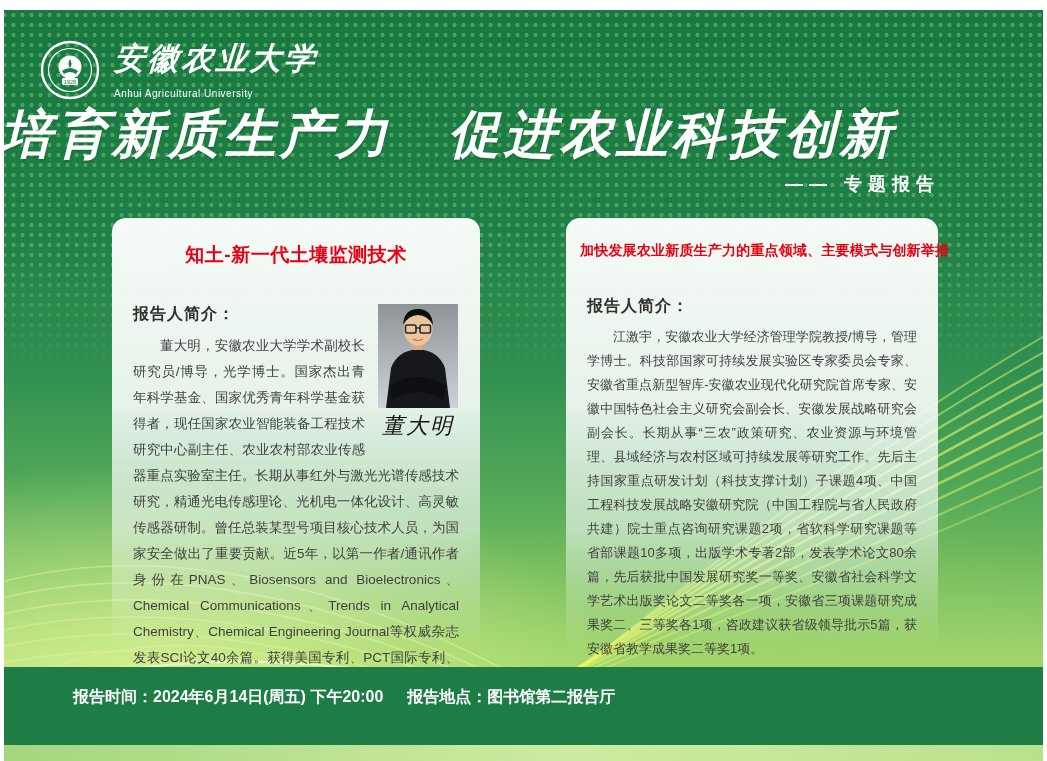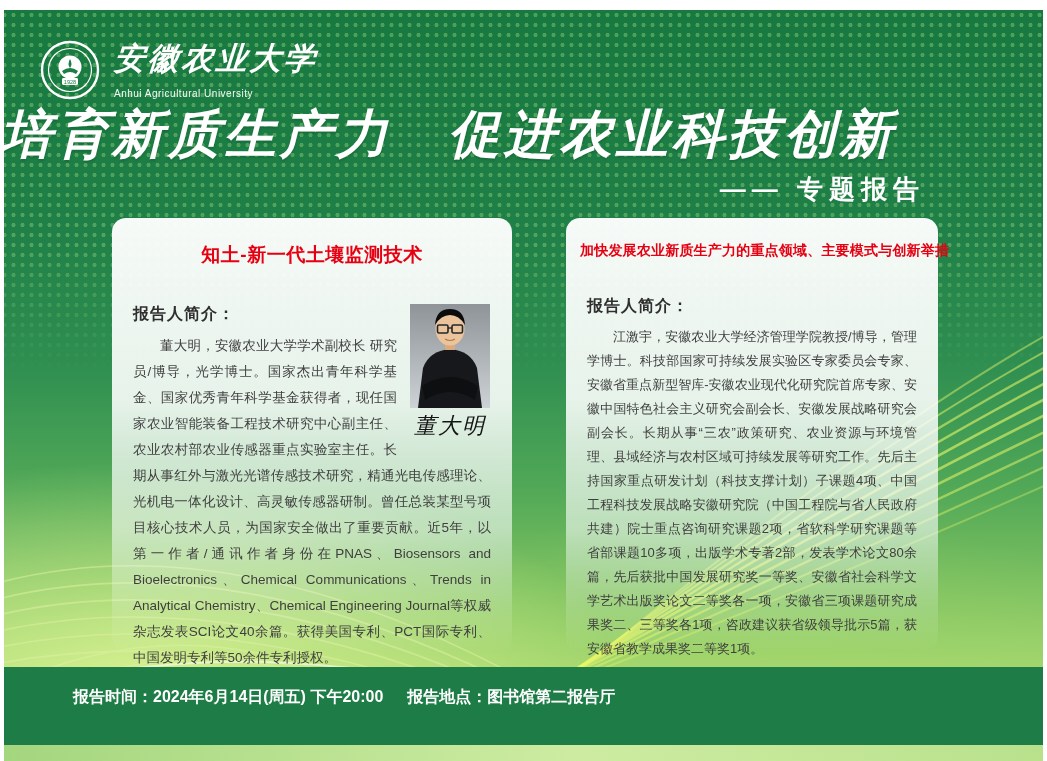--- a/index.html
+++ b/index.html
@@ -39,31 +39,31 @@
   .uni-en{font-size:10px; letter-spacing:.5px; margin-top:14px; opacity:.95;}
   
   .main-title{
     position:absolute; left:0; right:0; top:100px; z-index:10;
     text-align:left; color:#fff;
     font-family:"DejaVu Serif", serif; font-style:italic; font-weight:bold;
     font-size:52px; letter-spacing:4px; white-space:nowrap;
     text-shadow:0 2px 2px rgba(0,40,15,.18);
   }
   .subtitle{
-    position:absolute; right:122px; top:172px; z-index:10;
-    color:#fff; font-weight:bold; font-size:26px; letter-spacing:6px;
+    position:absolute; right:107px; top:172px; z-index:10;
+    color:#fff; font-weight:bold; font-size:18px; letter-spacing:6px;
   }
   
   .card{
     position:absolute; top:218px; height:434px; z-index:10;
     border-radius:14px;
     background:linear-gradient(180deg, rgba(255,255,255,.96) 0%, rgba(250,253,250,.9) 42%,
                rgba(243,250,242,.62) 72%, rgba(243,250,242,.18) 90%, rgba(243,250,242,0) 100%);
   }
-  .card-left{left:112px; width:400px;}
+  .card-left{left:112px; width:368px;}
   .card-right{left:566px; width:372px;}
   .card-title{
     margin:24px 14px 0; text-align:center; color:#e60012; font-weight:bold; white-space:nowrap;
   }
   .card-left  .card-title{font-size:19px; letter-spacing:.5px;}
   .card-right .card-title{font-size:14px; letter-spacing:.2px;}
   .card-body{padding:0 21px; color:#3f3f3f;}
   .photo-block{float:right; width:82px; margin:0 0 6px 12px; text-align:center;}
   .card-right .photo-block{width:70px;}
   .photo{width:80px; height:104px; display:block; margin:0 auto;}

